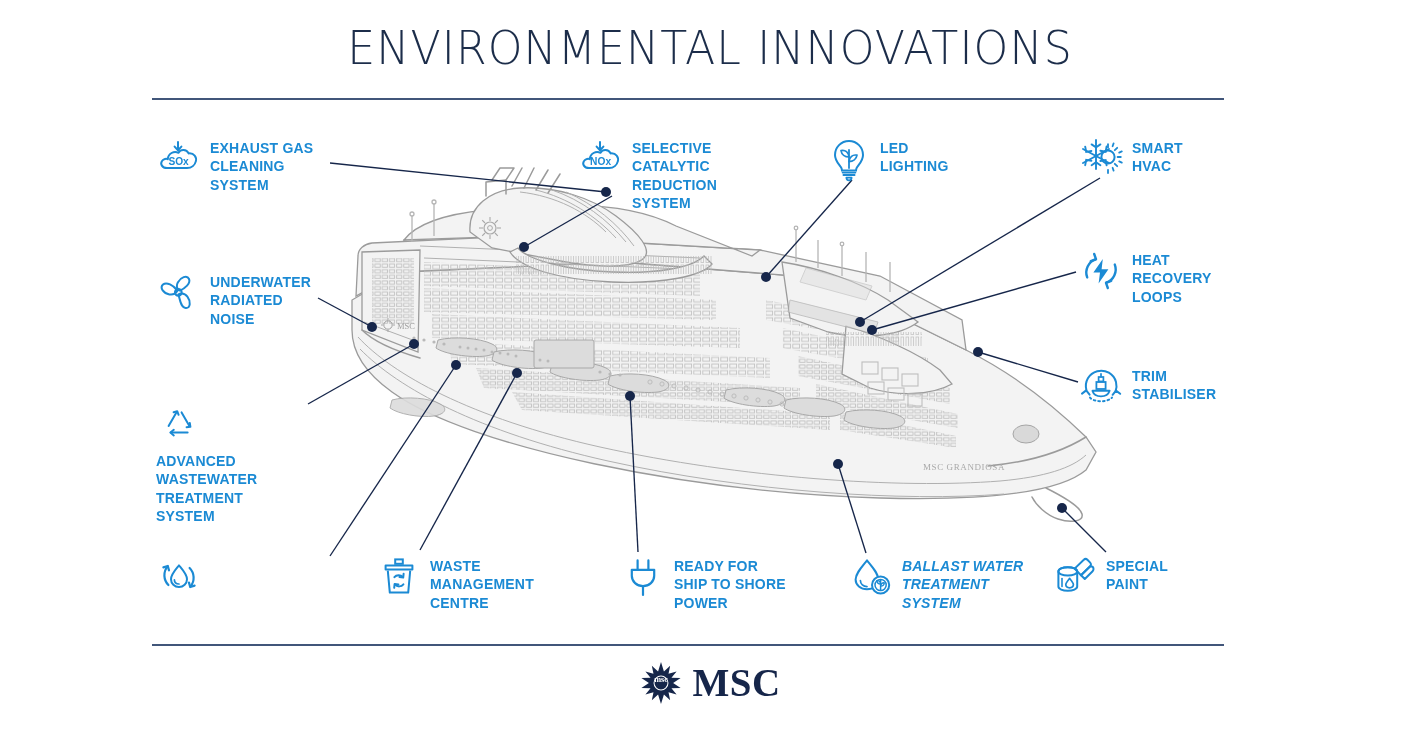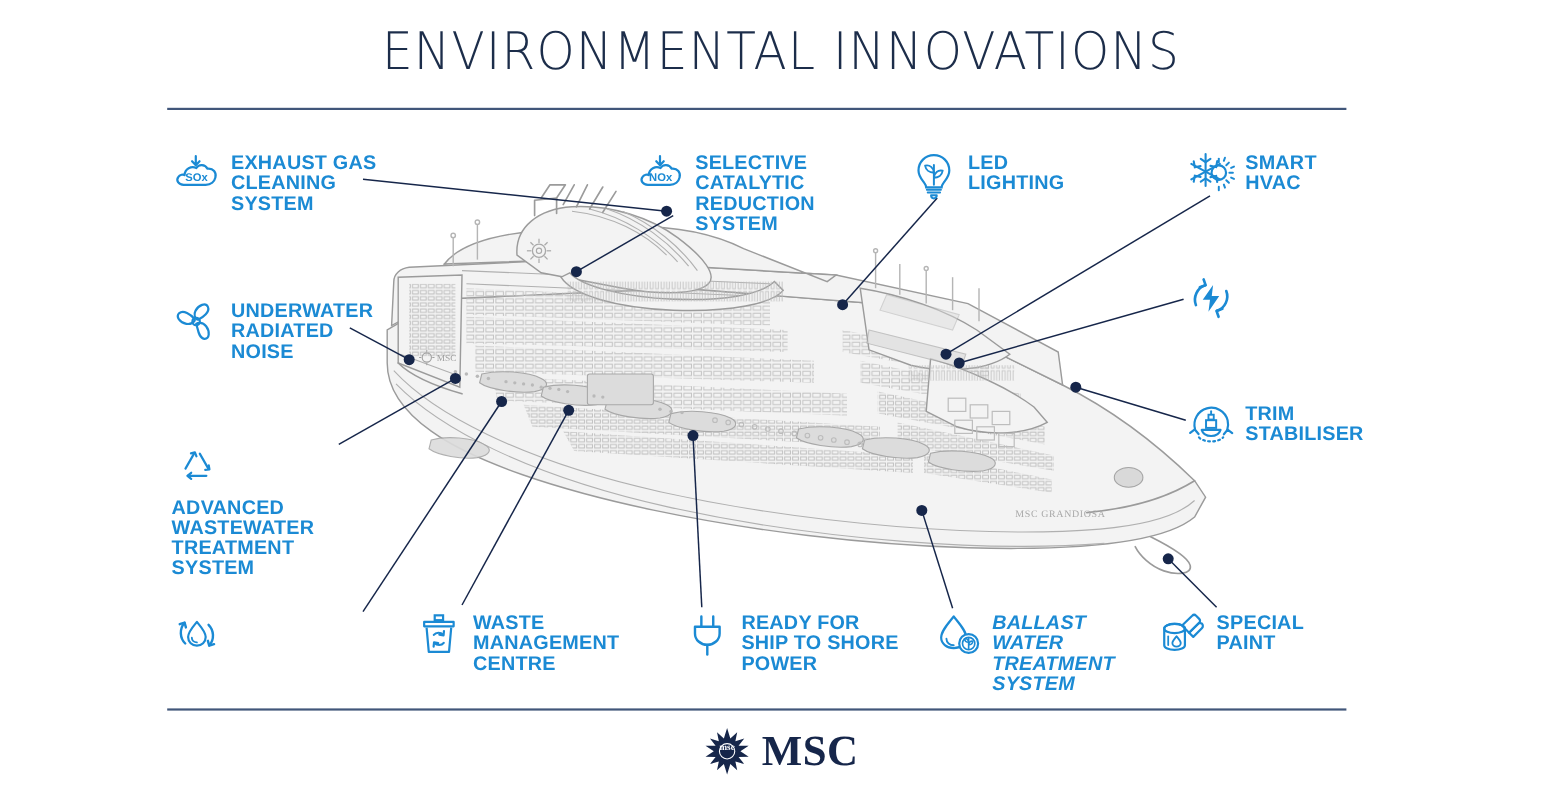--- a/index.html
+++ b/index.html
@@ -22,21 +22,21 @@
     background:#41567a;
   }
   .rule.top{top:98px;}
   .rule.bottom{top:644px;}
 
   
   .callout{position:absolute;display:flex;align-items:flex-start;}
   .callout .ico{width:46px;height:46px;flex:0 0 46px;margin-right:8px;}
   .callout .ico svg{display:block;width:46px;height:46px;overflow:visible;}
   .callout .txt{
-    color:#1b8ad4;font-weight:bold;font-size:18px;line-height:18.4px;
+    color:#1b8ad4;font-weight:bold;font-size:14px;line-height:18.4px;
     letter-spacing:.2px;white-space:pre-line;padding-top:3px;
   }
 
   
   #artwork{position:absolute;left:0;top:0;width:1420px;height:730px;}
 
   
   .brand{
     position:absolute;left:0;top:660px;width:1420px;
     display:flex;align-items:center;justify-content:center;gap:9px;
@@ -373,20 +373,23 @@
   <div class="callout" style="left:1078px;top:248px;width:190px;">
     <div class="ico">
       <svg viewBox="0 0 46 46">
         <path d="M36.8,16.6 C39.6,23.8 35.6,32.4 28.2,34.6" fill="none" stroke="#1b8ad4" stroke-width="2.4" stroke-linecap="round"></path>
         <path d="M33.2,32.8 L28,34.8 L29.8,40" fill="none" stroke="#1b8ad4" stroke-width="2.4" stroke-linecap="round" stroke-linejoin="round"></path>
         <path d="M9.2,29.4 C6.4,22.2 10.4,13.6 17.8,11.4" fill="none" stroke="#1b8ad4" stroke-width="2.4" stroke-linecap="round"></path>
         <path d="M12.8,13.2 L18,11.2 L16.2,6" fill="none" stroke="#1b8ad4" stroke-width="2.4" stroke-linecap="round" stroke-linejoin="round"></path>
         <path d="M24.8,11 L15.4,24.6 L22,24.6 L20.6,35.4 L30.4,21.2 L23.6,21.2 Z" fill="#1b8ad4"></path>
       </svg>
     </div>
+    <div class="txt">HEAT
+RECOVERY
+LOOPS</div>
   </div>
 
   <div class="callout" style="left:1078px;top:364px;width:190px;">
     <div class="ico">
       <svg viewBox="0 0 46 46">
         <path d="M8.4,26 C6.2,17.8 11,9.4 19.2,7.2 C27.4,5 35.8,9.8 38,18
                  C38.8,21.2 38.6,24.4 37.6,27.2" fill="none" stroke="#1b8ad4" stroke-width="2" stroke-linecap="round"></path>
         <path d="M11.6,30.6 L8.2,26.4 L4,29.6" fill="none" stroke="#1b8ad4" stroke-width="2" stroke-linecap="round" stroke-linejoin="round"></path>
         <path d="M34.6,30.8 L38,26.6 L42.2,29.8" fill="none" stroke="#1b8ad4" stroke-width="2" stroke-linecap="round" stroke-linejoin="round"></path>
         <path d="M12,33.6 C16,38.4 29.4,38.6 34,33.6" fill="none" stroke="#1b8ad4" stroke-width="2" stroke-linecap="round" stroke-dasharray="1.6 3"></path>

